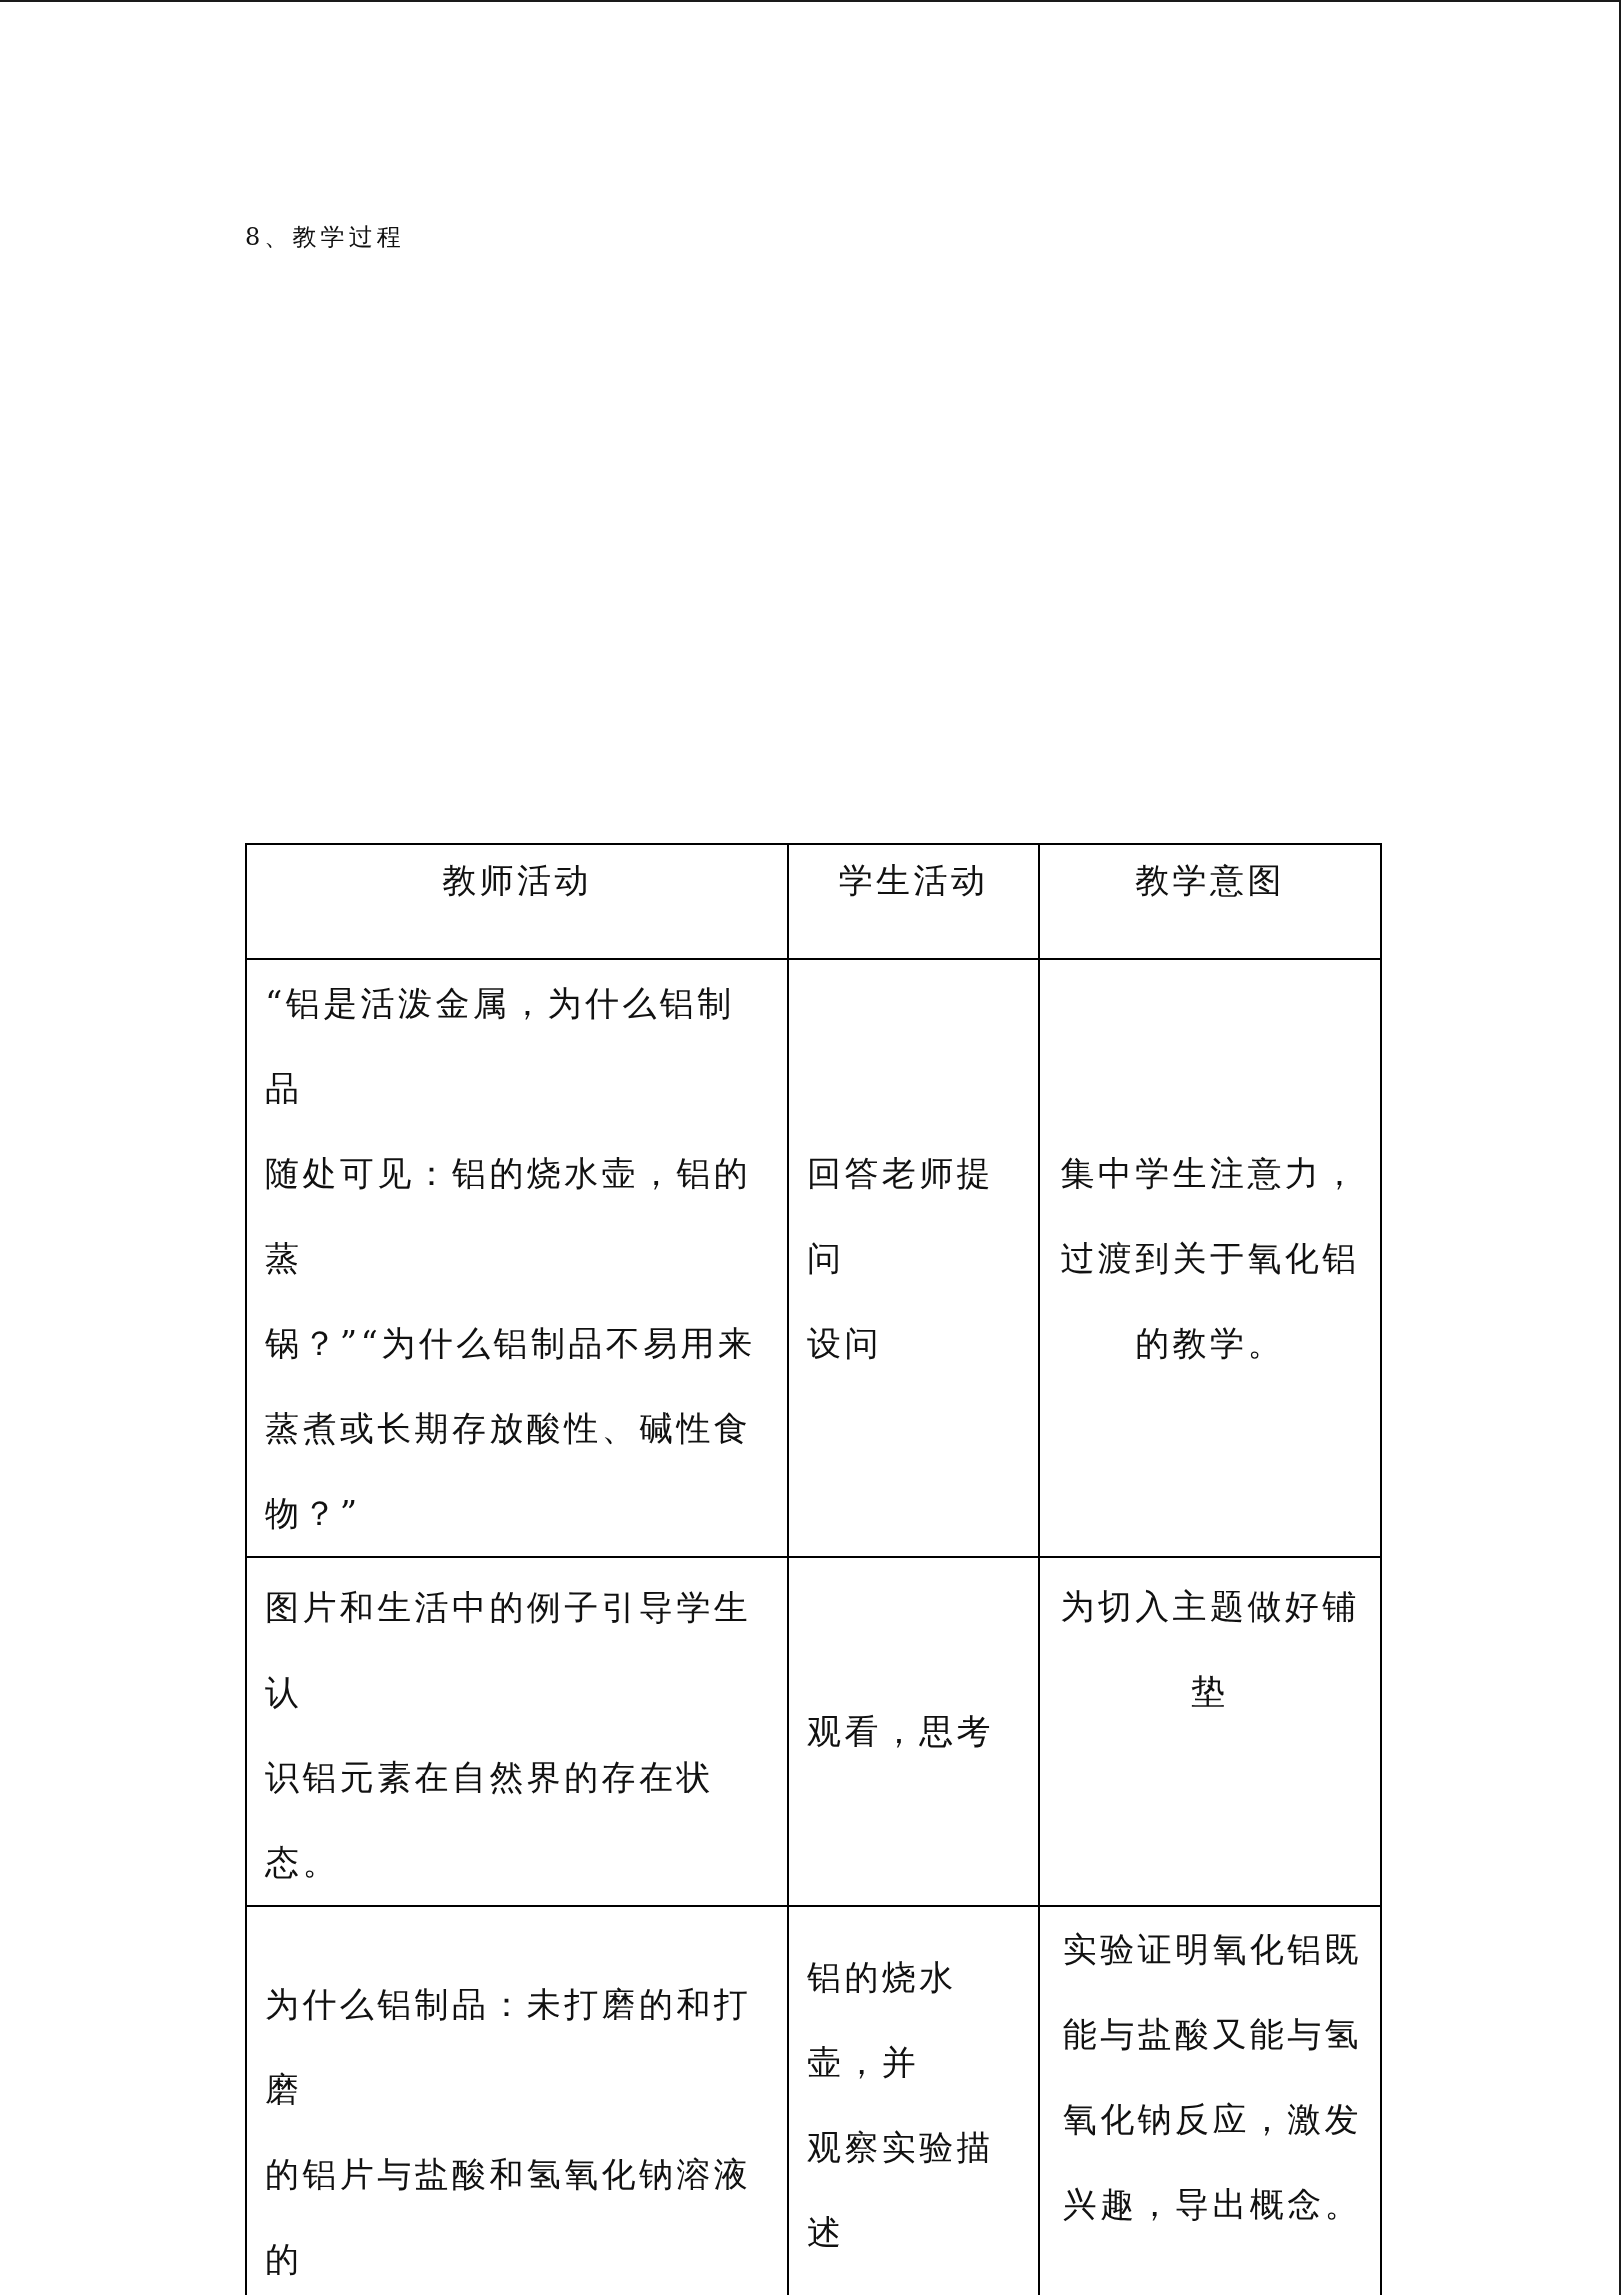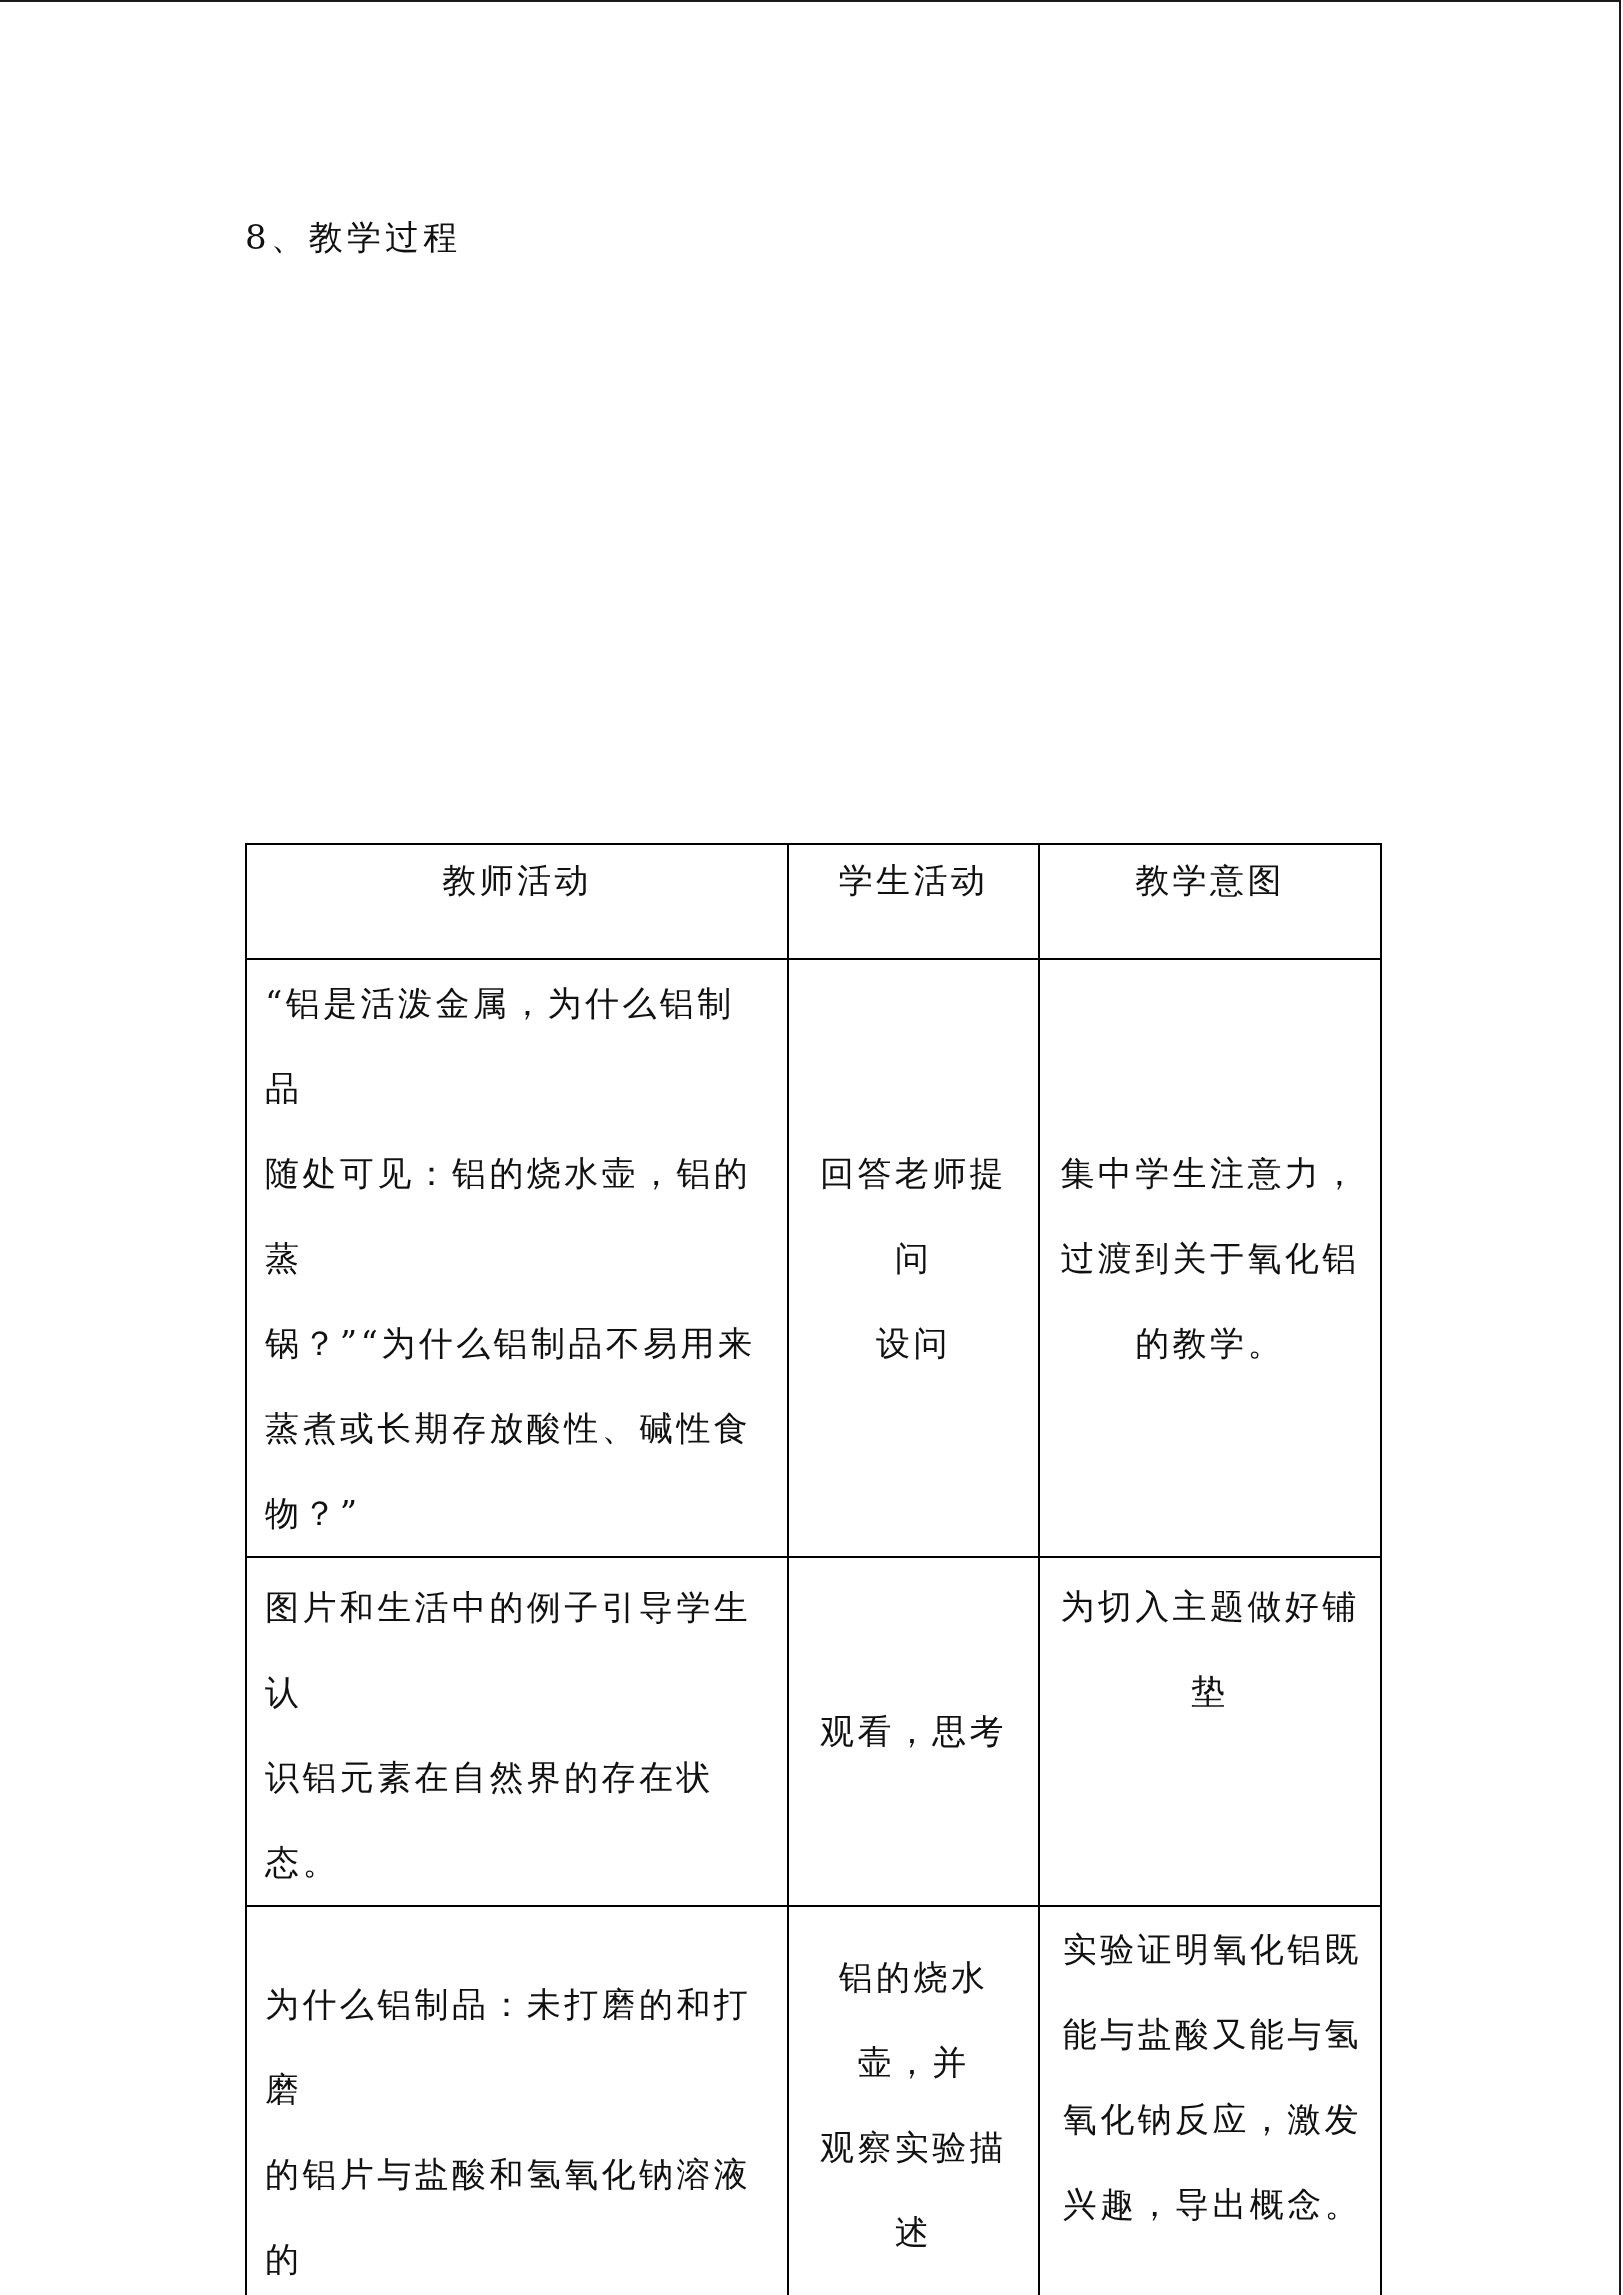--- a/index.html
+++ b/index.html
@@ -22,21 +22,21 @@
     width: 1621px;
     height: 2295px;
     border-top: 2px solid #1a1a1a;
     border-right: 2px solid #1a1a1a;
     box-sizing: border-box;
   }
   .section-heading {
     position: absolute;
     left: 245px;
     top: 213px;
-    font-size: 34px;
+    font-size: 24px;
     line-height: 48px;
     letter-spacing: 4.1px;
     font-weight: normal;
     margin: 0;
   }
   table.process-table {
     position: absolute;
     left: 245px;
     top: 843px;
     width: 1135px;
@@ -62,21 +62,21 @@
     text-align: center;
     vertical-align: top;
     padding-top: 15px;
     line-height: 41px;
   }
   tr.row-1 { height: 455px; }
   tr.row-2 { height: 200px; }
   tr.row-3 { height: 369px; }
 
   .cell-left { text-align: left; padding-left: 4.1px; margin-left: 24px; }
-  .cell-center { text-align: center; }
+  .cell-center { text-align: left; }
   .cell-intent { text-align: right; padding-left: 16.4px; padding-right: 11px; }
 
   .row-1 .cell-teacher { vertical-align: top; padding-top: 1.4px; }
   .row-1 .cell-intent  { text-align: center; margin-left: 7px; }
   .row-2 .cell-teacher { vertical-align: top; padding-top: 6.8px; }
   .row-2 .cell-intent  { text-align: center; vertical-align: top; padding-top: 5.5px; }
   .row-3 .cell-teacher { vertical-align: top; padding-top: 55px; }
   .row-3 .cell-intent  { vertical-align: top; padding-top: 0px; }
 
   .line { display: block; }

